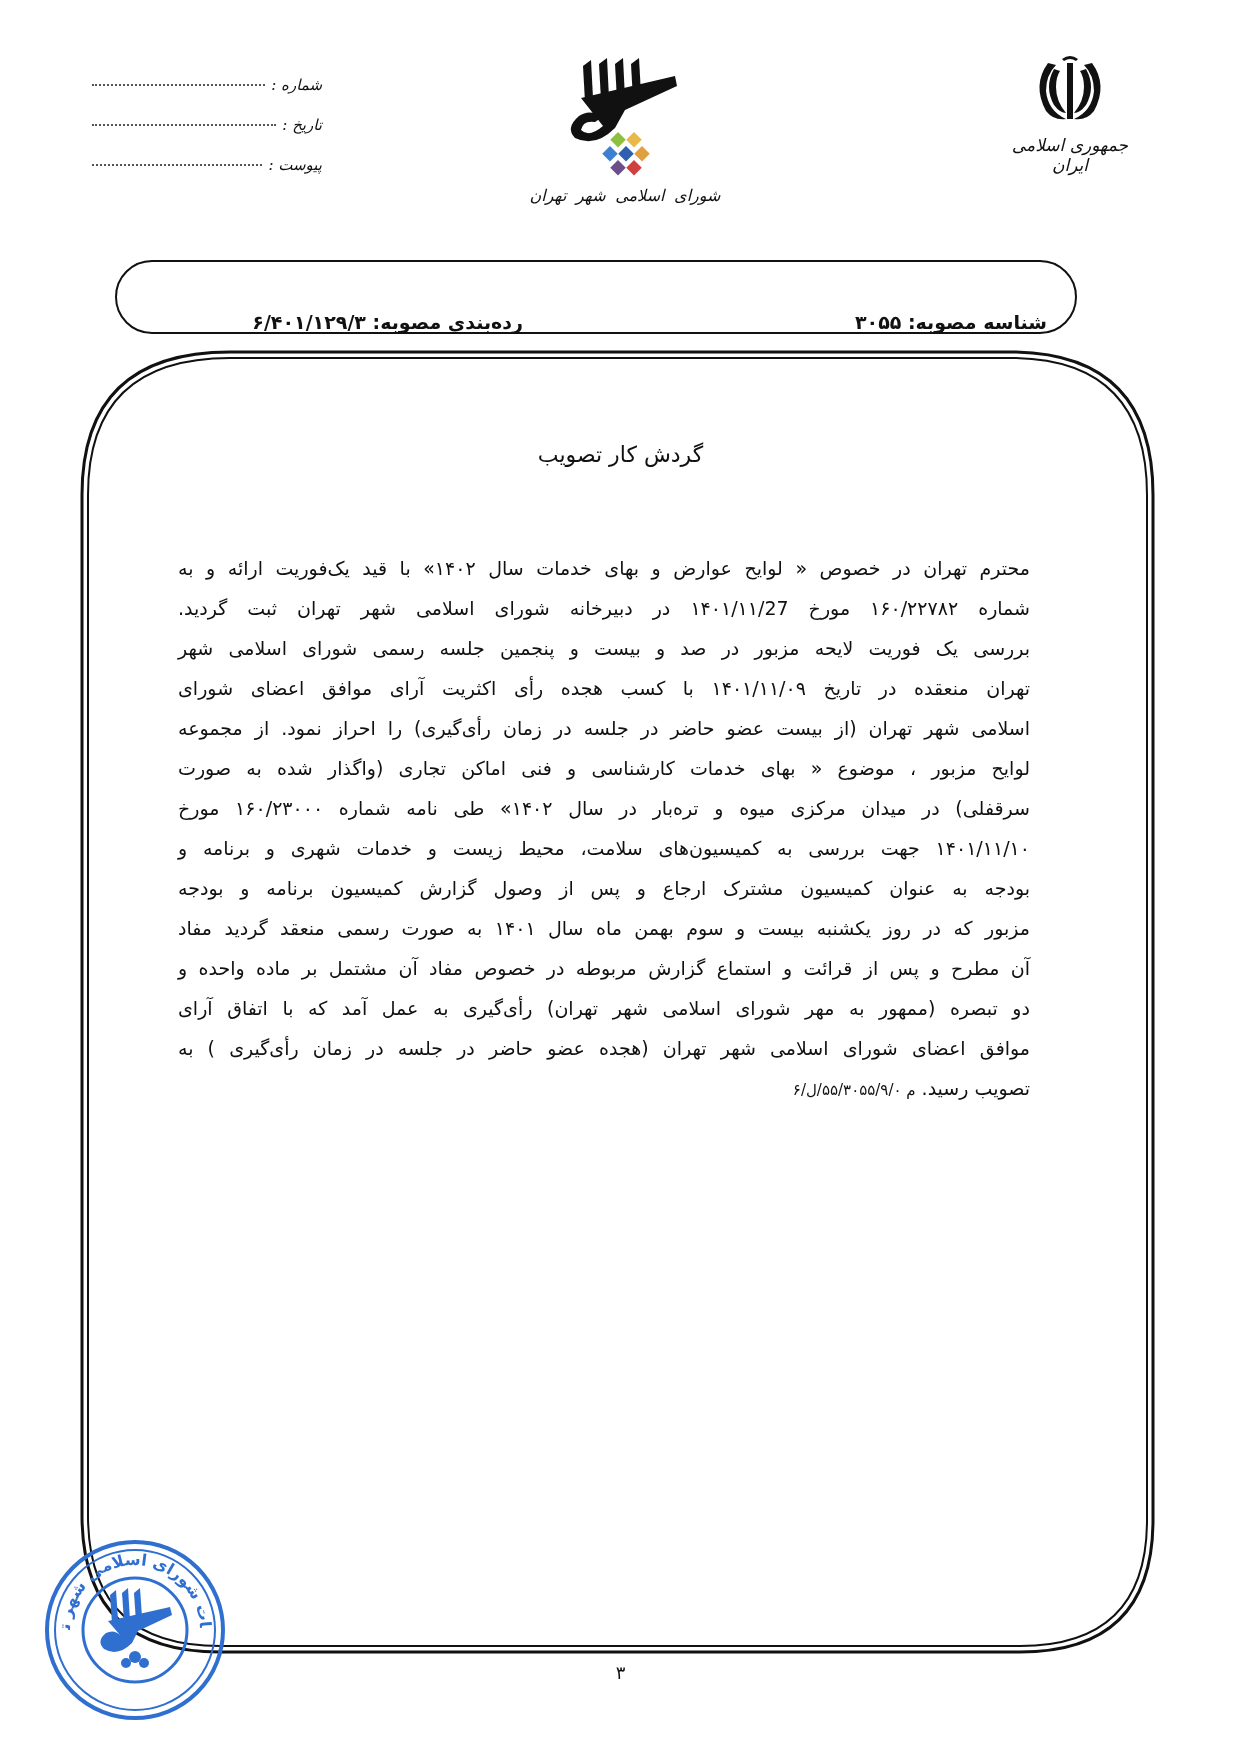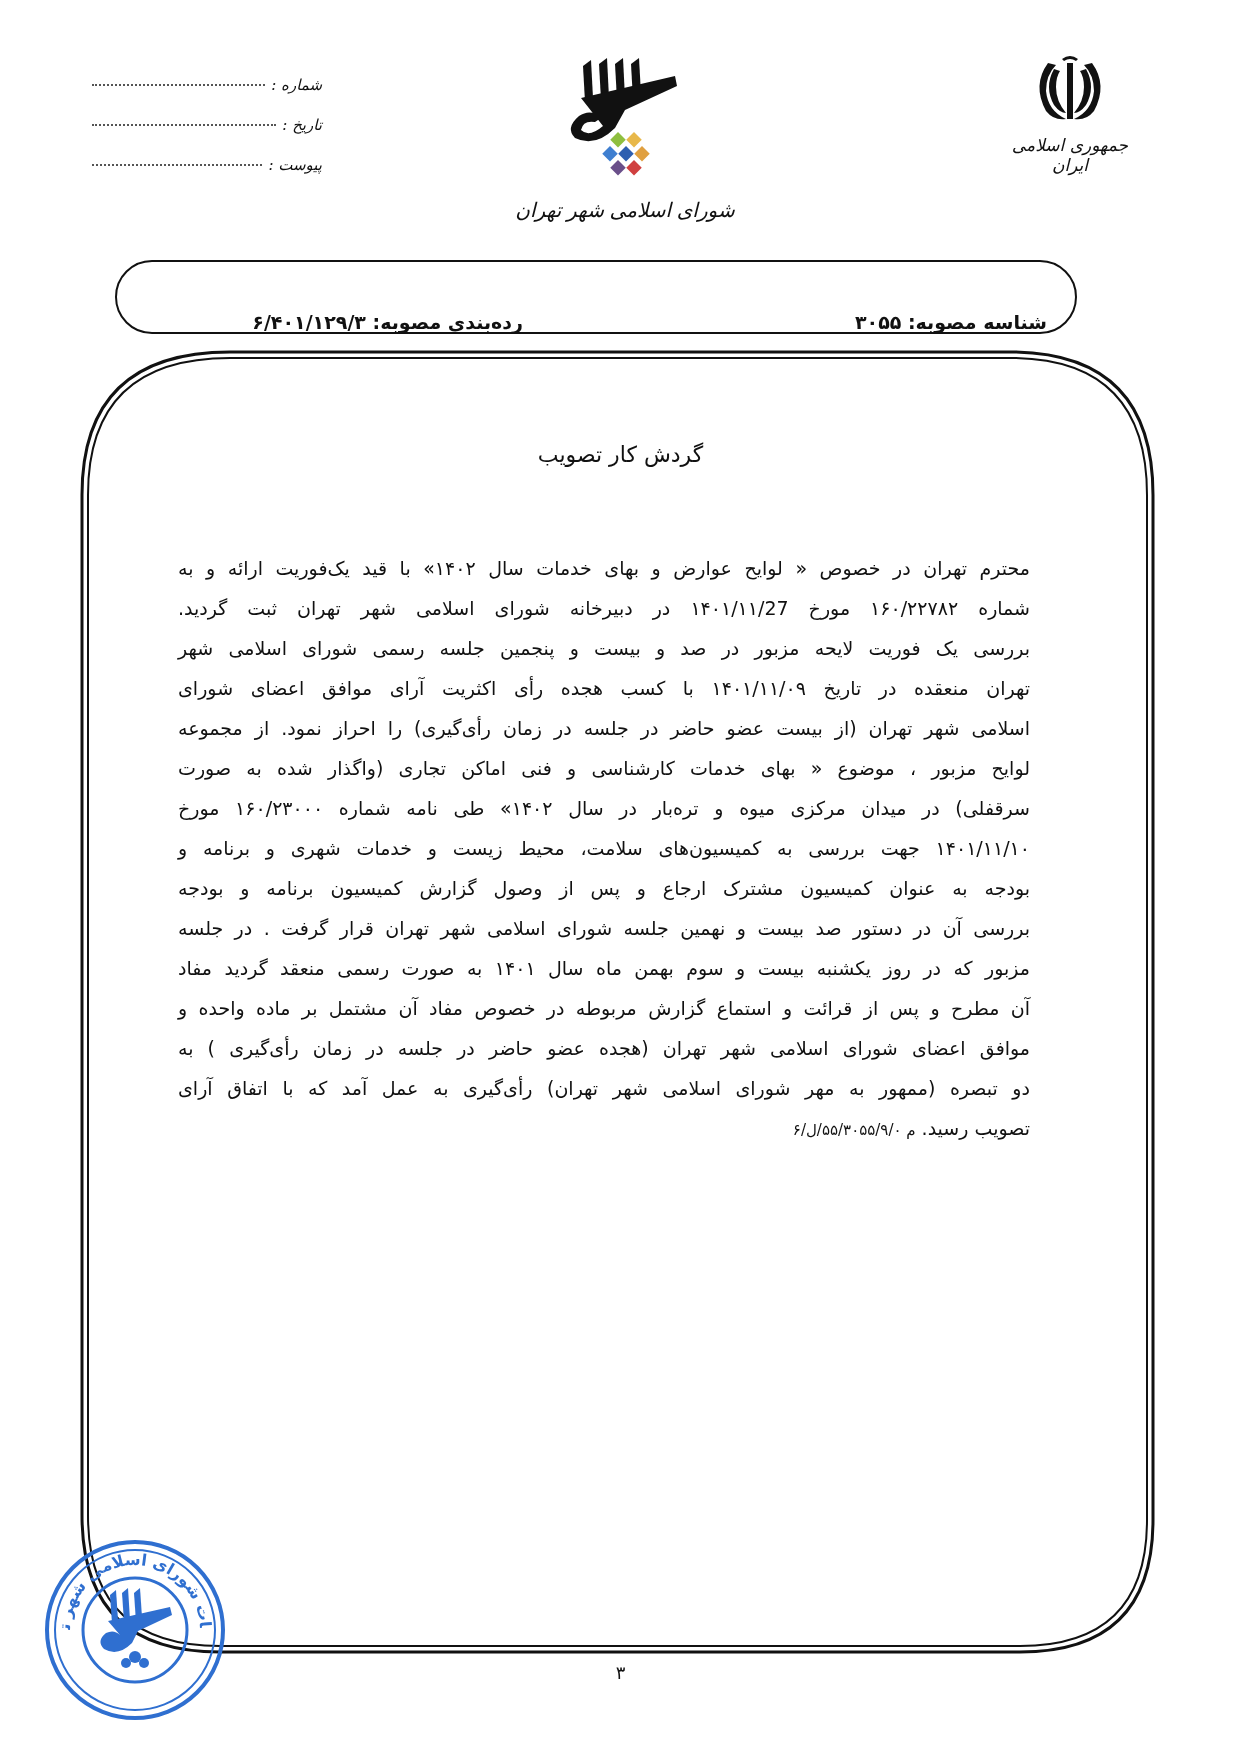--- a/index.html
+++ b/index.html
@@ -13,21 +13,21 @@
   .field-dots { flex: 1; border-bottom: 2px dotted #555; height: 0; margin-right: 6px; margin-top: 8px; }
 
   
   .emblem { position: absolute; left: 1010px; top: 55px; width: 120px; text-align: center; }
   .emblem svg { display: block; margin: 0 auto; }
   .emblem-caption { font-family: "DejaVu Serif", serif; font-style: italic; font-size: 17px; margin-top: 10px; direction: rtl; }
 
   
   .council { position: absolute; left: 510px; top: 58px; width: 230px; text-align: center; }
   .council svg { display: block; margin: 0 auto; }
-  .council-caption { font-family: Liberation Sans, sans-serif; font-style: italic; font-size: 20px; margin-top: 20px; direction: rtl; }
+  .council-caption { font-family: Liberation Mono, monospace; font-style: italic; font-size: 16px; margin-top: 8px; direction: rtl; }
 
   
   .info-pill { position: absolute; left: 115px; top: 260px; width: 962px; height: 74px;
                border: 2px solid #111; border-radius: 40px; box-sizing: border-box; direction: rtl; }
   .info-item { position: absolute; top: 22px; font-weight: bold; font-size: 19px; white-space: nowrap; margin-top: 27px; }
   .info-id { right: 28px; }
   .info-class { right: 552px; }
 
   
   .frame-svg { position: absolute; left: 0; top: 0; }
@@ -113,25 +113,24 @@
 <div class="body-text">
   <span class="body-line">محترم تهران در خصوص « لوایح عوارض و بهای خدمات سال ۱۴۰۲» با قید یک‌فوریت ارائه و به</span>
   <span class="body-line">شماره ۱۶۰/۲۲۷۸۲ مورخ ۱۴۰۱/۱۱/27 در دبیرخانه شورای اسلامی شهر تهران ثبت گردید.</span>
   <span class="body-line">بررسی یک فوریت لایحه مزبور در صد و بیست و پنجمین جلسه رسمی شورای اسلامی شهر</span>
   <span class="body-line">تهران منعقده در تاریخ ۱۴۰۱/۱۱/۰۹ با کسب هجده رأی اکثریت آرای موافق اعضای شورای</span>
   <span class="body-line">اسلامی شهر تهران (از بیست عضو حاضر در جلسه در زمان رأی‌گیری) را احراز نمود. از مجموعه</span>
   <span class="body-line">لوایح مزبور ، موضوع « بهای خدمات کارشناسی و فنی اماکن تجاری (واگذار شده به صورت</span>
   <span class="body-line">سرقفلی) در میدان مرکزی میوه و تره‌بار در سال ۱۴۰۲» طی نامه شماره ۱۶۰/۲۳۰۰۰ مورخ</span>
   <span class="body-line">۱۴۰۱/۱۱/۱۰ جهت بررسی به کمیسیون‌های سلامت، محیط زیست و خدمات شهری و برنامه و</span>
   <span class="body-line">بودجه به عنوان کمیسیون مشترک ارجاع و پس از وصول گزارش کمیسیون برنامه و بودجه</span>
-  <span class="body-line">بررسی آن در دستور صد بیست و نهمین جلسه شورای اسلامی شهر تهران قرار گرفت . در جلسه</span>
   <span class="body-line">مزبور که در روز یکشنبه بیست و سوم بهمن ماه سال ۱۴۰۱ به صورت رسمی منعقد گردید مفاد</span>
   <span class="body-line">آن مطرح و پس از قرائت و استماع گزارش مربوطه در خصوص مفاد آن مشتمل بر ماده واحده و</span>
+  <span class="body-line">دو تبصره (ممهور به مهر شورای اسلامی شهر تهران) رأی‌گیری به عمل آمد که با اتفاق آرای</span>
   <span class="body-line">موافق اعضای شورای اسلامی شهر تهران (هجده عضو حاضر در جلسه در زمان رأی‌گیری ) به</span>
-  <span class="body-line">دو تبصره (ممهور به مهر شورای اسلامی شهر تهران) رأی‌گیری به عمل آمد که با اتفاق آرای</span>
   <span class="body-line last"><span>تصویب رسید.</span><span class="ref-code">م ۵۵/۳۰۵۵/۹/۰/ل/۶</span></span>
 </div>
 
 <div class="stamp">
   <svg width="190" height="190" viewBox="0 0 190 190">
     <defs>
       <path id="stampArc" d="M30 95 A65 65 0 1 1 160 95"></path>
     </defs>
     <circle cx="95" cy="95" r="88" fill="none" stroke="#2f6fd0" stroke-width="4"></circle>
     <circle cx="95" cy="95" r="80" fill="none" stroke="#2f6fd0" stroke-width="2"></circle>

